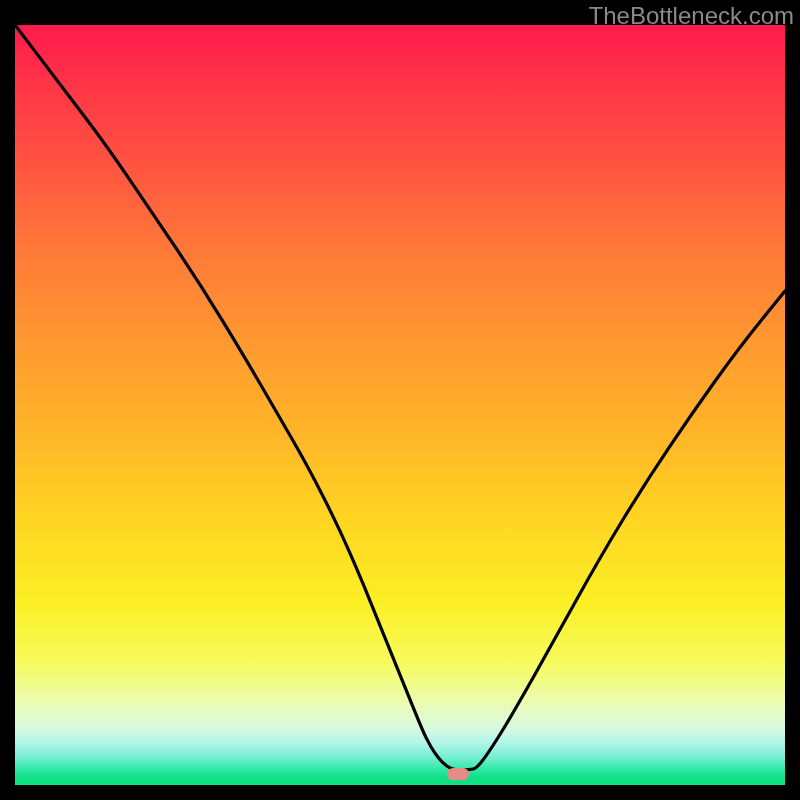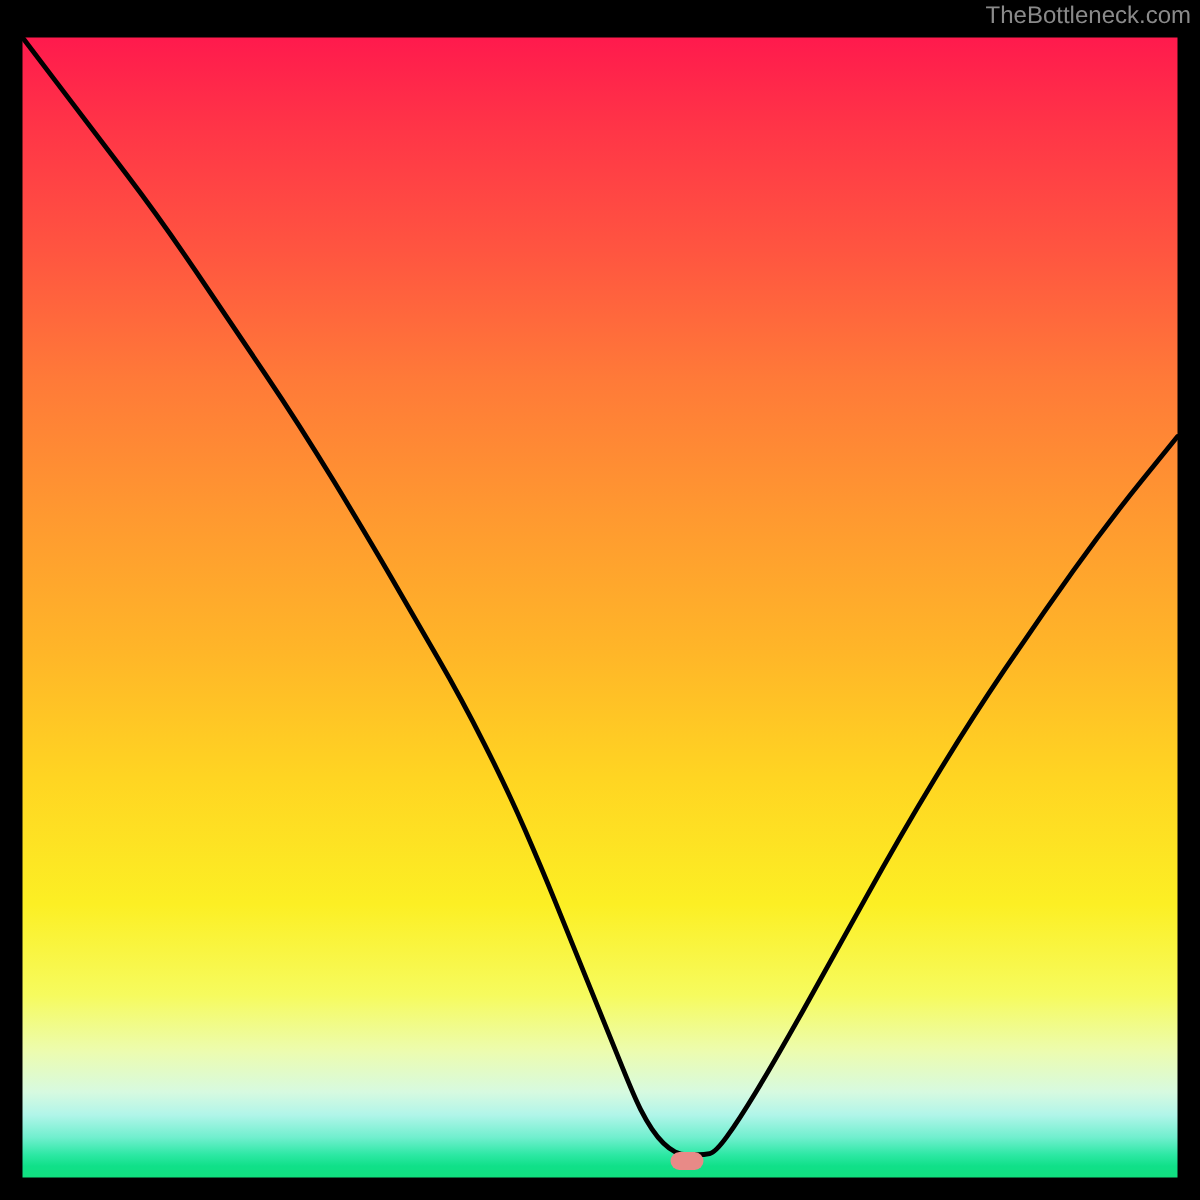--- a/index.html
+++ b/index.html
@@ -50,21 +50,21 @@
     top: 25px;
     width: 770px;
     height: 760px;
     overflow: visible;
   }
   .watermark {
     position: absolute;
     top: 2px;
     right: 6px;
     color: #8a8a8a;
-    font-size: 16px;
+    font-size: 24px;
     font-weight: 500;
     letter-spacing: 0px;
     user-select: none;
   }
   .marker {
     position: absolute;
     width: 22px;
     height: 12px;
     background: #e88a87;
     border-radius: 6px;

